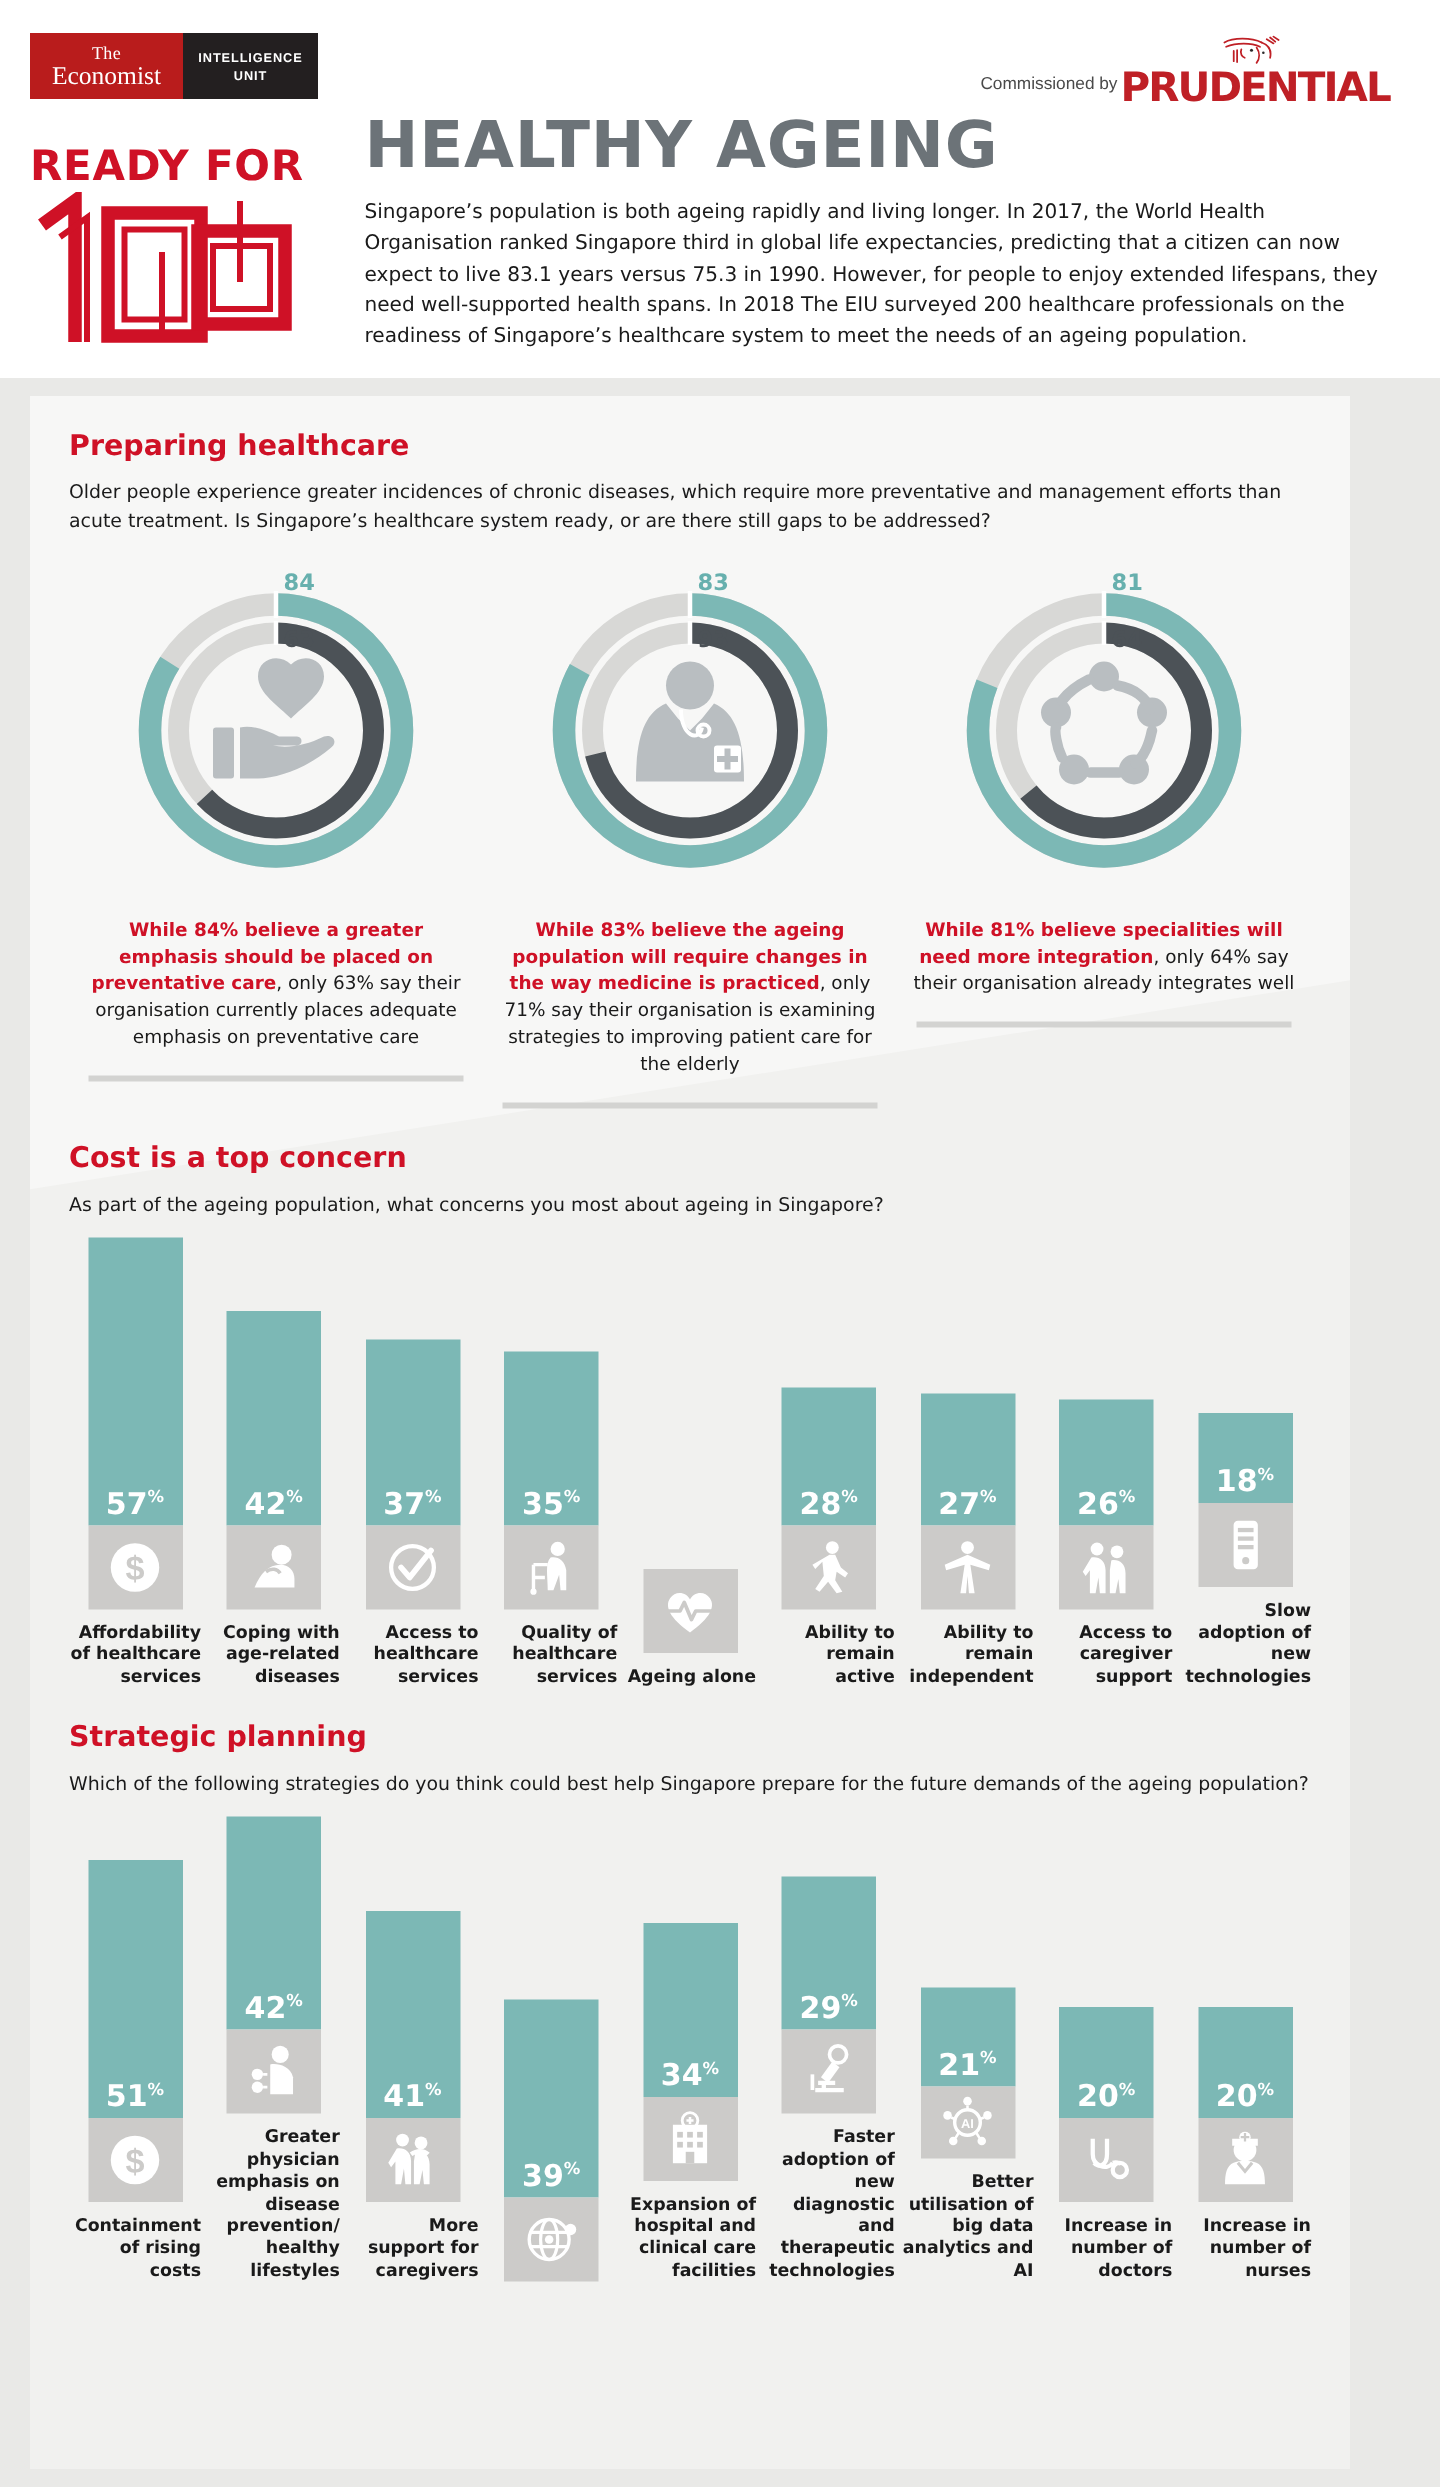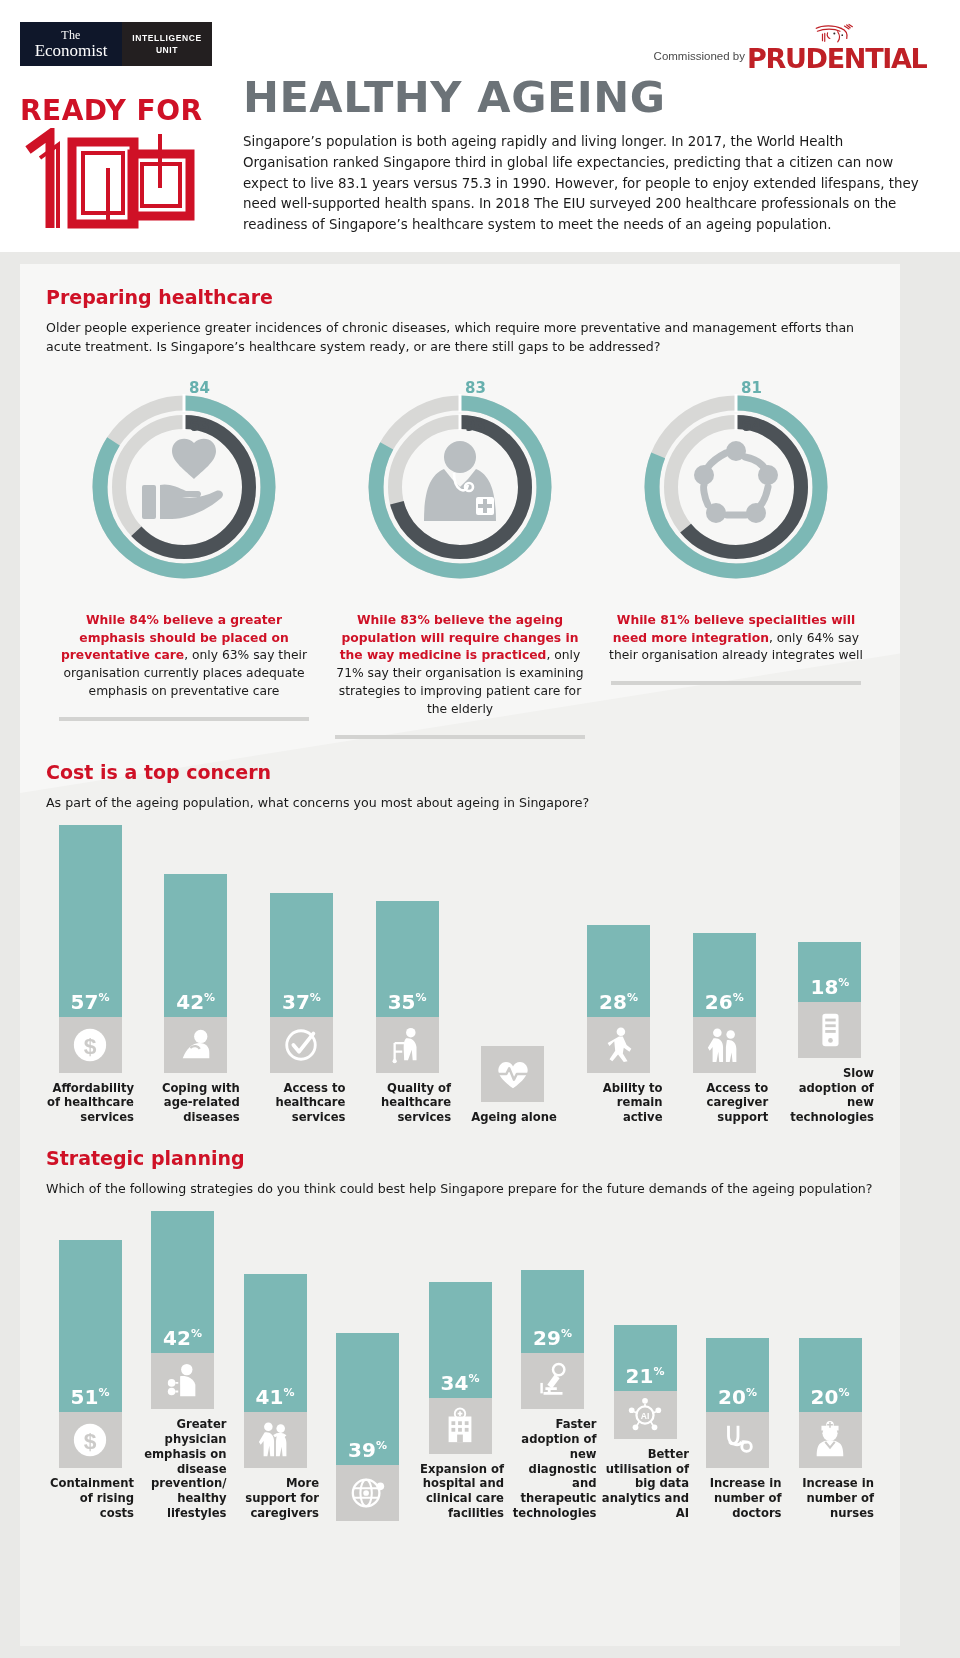--- a/index.html
+++ b/index.html
@@ -17,21 +17,21 @@
     background: #ffffff;
     padding: 18px 0 0 0;
   }
   .eiu-logo {
     position: absolute;
     left: 20px; top: 22px;
     width: 192px; height: 44px;
     display: flex;
   }
   .eiu-logo .red-part {
-    background: #0f172a;
+    background: #b91c1c;
     width: 102px; height: 44px;
     display: flex; flex-direction: column;
     align-items: center; justify-content: center;
     color: #ffffff;
     font-family: "Liberation Serif", serif;
     line-height: 1.0;
   }
   .eiu-logo .red-part .l1 { font-size: 12px; letter-spacing: .2px; }
   .eiu-logo .red-part .l2 { font-size: 17px; font-weight: 400; margin-top: 1px; }
   .eiu-logo .black-part {
@@ -473,20 +473,34 @@
             <div class="bar-icon-box">
               <svg viewBox="0 0 40 40">
                   <circle cx="22" cy="6" r="4.5" fill="#fff"></circle>
                   <path d="M20 11 L24 11 L28 20 L33 24 L31 27 L25 23 L24 29 L29 37 L25 38 L19 30 L13 37 L10 35 L16 26 L15 16 L10 21 L8 18 Z" fill="#fff"></path>
                 </svg>
             </div>
           </div>
           <div class="bar-label">Ability to remain active</div>
         </div>
 
+        <div class="bar-col">
+          <div class="bar-stack" style="height:144px">
+            <div class="bar-fill" style="height:88px">
+              <span class="bar-val"><span>27</span><sup>%</sup></span>
+            </div>
+            <div class="bar-icon-box">
+              <svg viewBox="0 0 40 40">
+                  <circle cx="20" cy="6" r="4.5" fill="#fff"></circle>
+                  <path d="M20 11 L22 12 L36 18 L35 22 L22 18 L25 38 L21 38 L20 26 L19 38 L15 38 L18 18 L5 22 L4 18 L18 12 Z" fill="#fff"></path>
+                </svg>
+            </div>
+          </div>
+          <div class="bar-label">Ability to remain independent</div>
+        </div>
 
         <div class="bar-col">
           <div class="bar-stack" style="height:140px">
             <div class="bar-fill" style="height:84px">
               <span class="bar-val"><span>26</span><sup>%</sup></span>
             </div>
             <div class="bar-icon-box">
               <svg viewBox="0 0 40 40">
                   <circle cx="13" cy="7" r="4.5" fill="#fff"></circle>
                   <circle cx="27" cy="9" r="4.5" fill="#fff"></circle>
@@ -613,21 +627,21 @@
                     <rect x="17" y="29" width="6" height="8"></rect>
                   </g>
                 </svg>
             </div>
           </div>
           <div class="bar-label">Expansion of hospital and clinical care facilities</div>
         </div>
 
         <div class="bar-col">
           <div class="bar-stack" style="height:158px">
-            <div class="bar-fill" style="height:83px">
+            <div class="bar-fill" style="height:102px">
               <span class="bar-val"><span>29</span><sup>%</sup></span>
             </div>
             <div class="bar-icon-box">
               <svg viewBox="0 0 40 40">
                   <circle cx="26" cy="8" r="6" fill="none" stroke="#fff" stroke-width="2.6"></circle>
                   <path d="M22 13 L14 24 L19 28 L27 17 Z" fill="#fff"></path>
                   <path d="M12 28 L24 28 M10 33 L30 33 M16 28 L16 33" stroke="#fff" stroke-width="3"></path>
                   <path d="M8 22 L8 33" stroke="#fff" stroke-width="2.6"></path>
                 </svg>
             </div>

